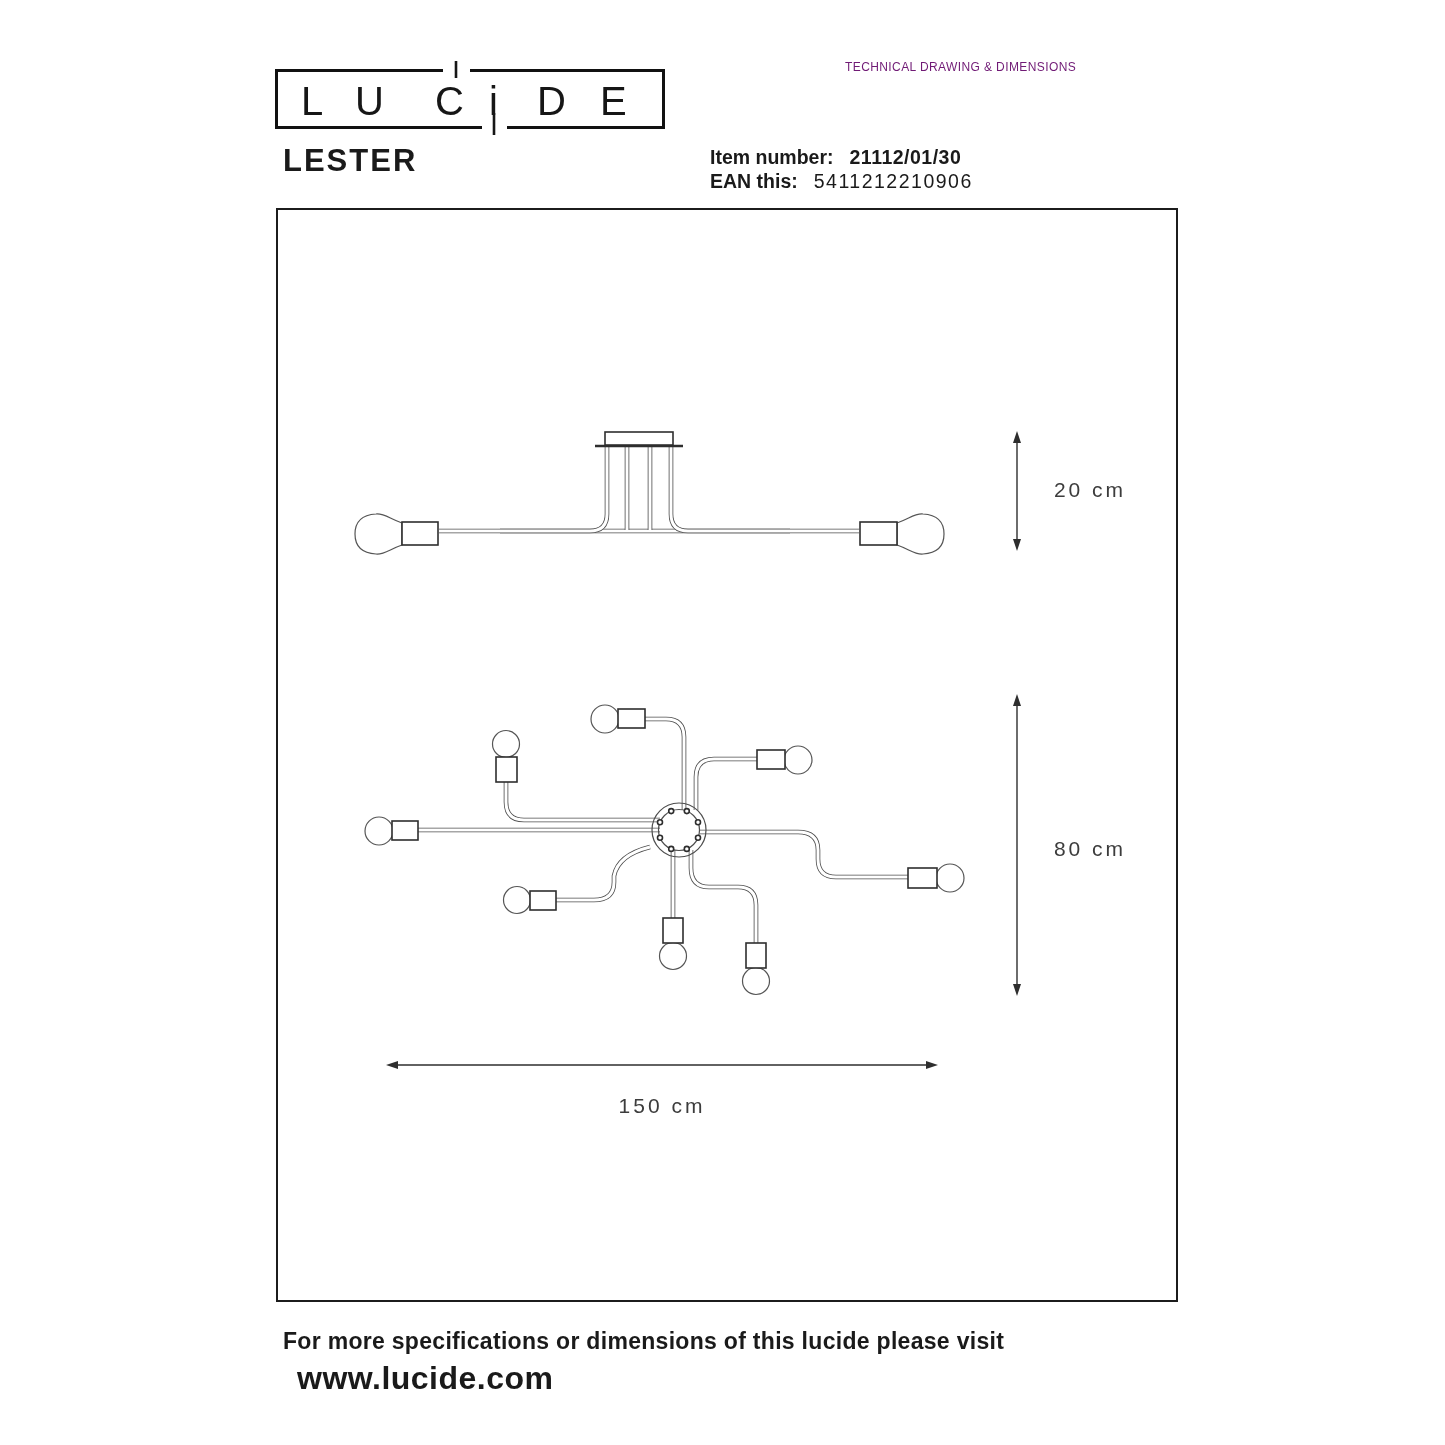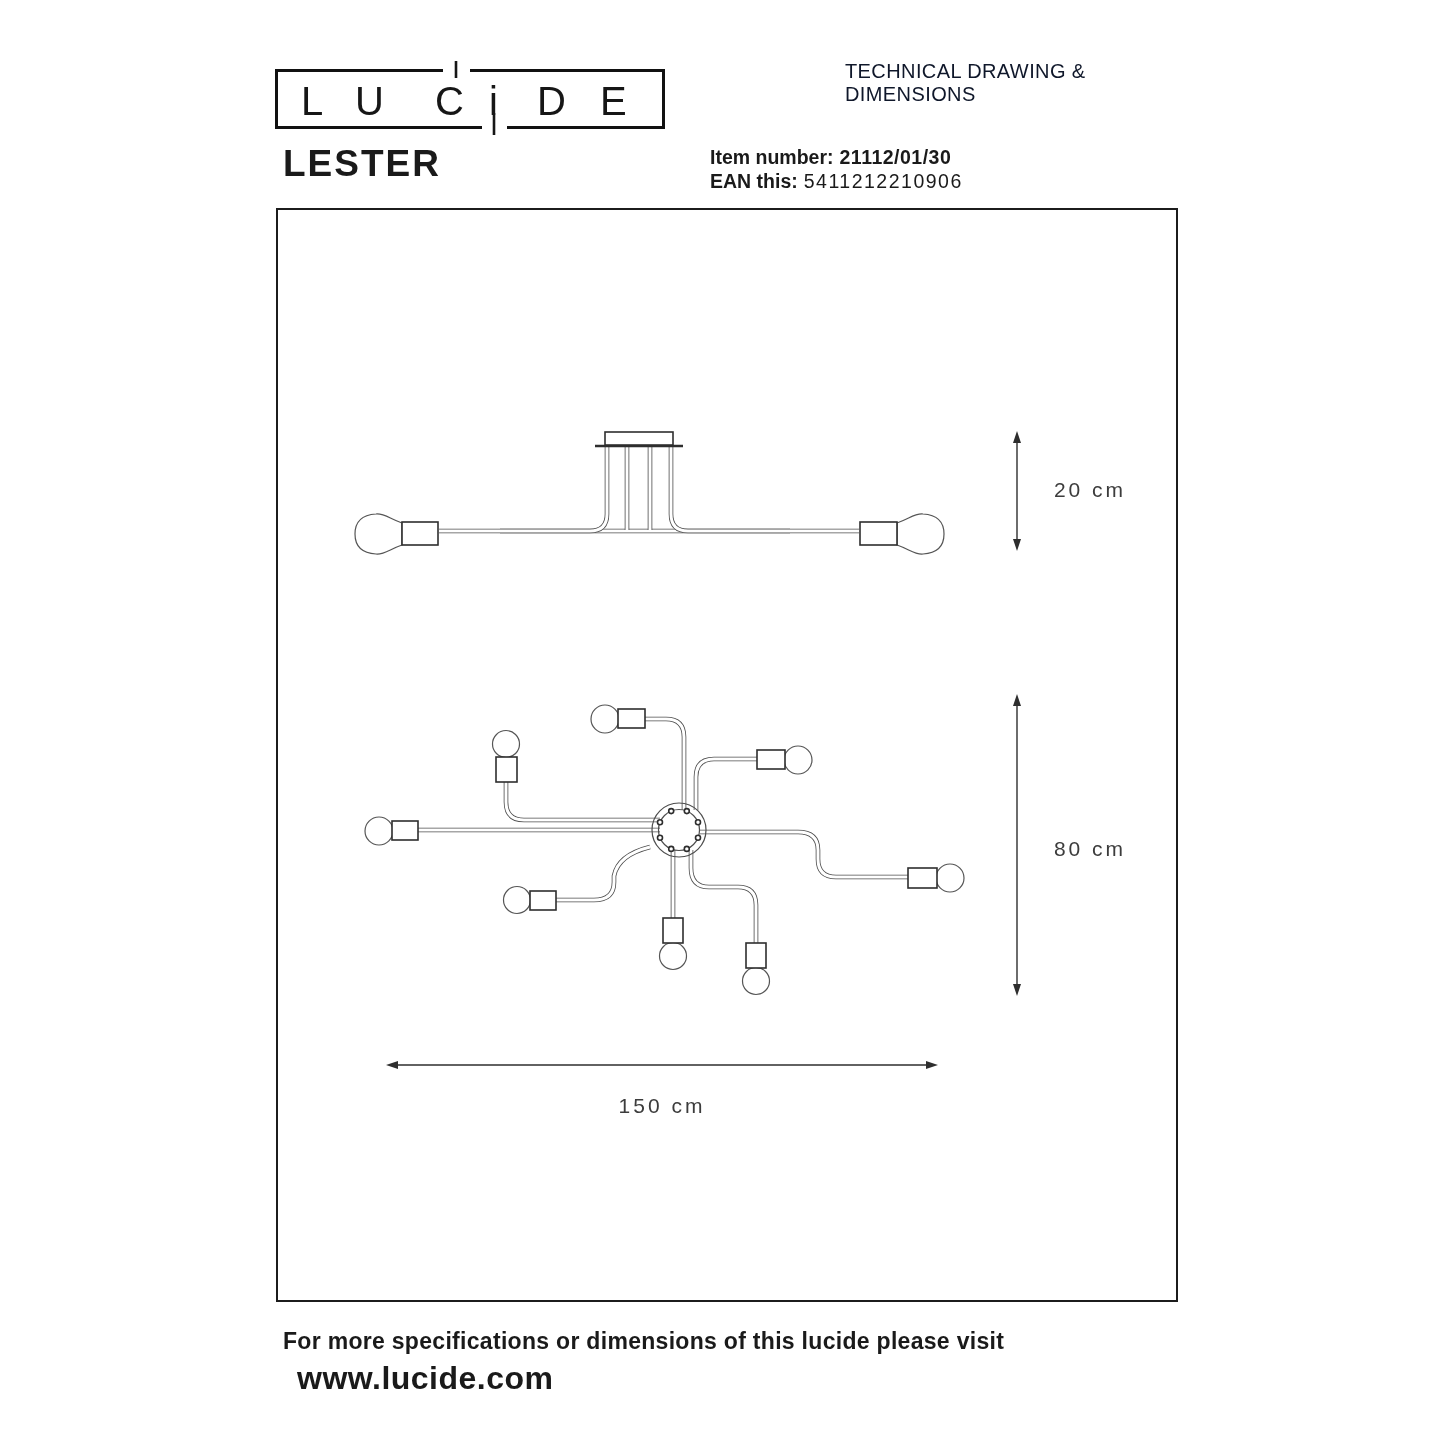--- a/index.html
+++ b/index.html
@@ -2,25 +2,25 @@
 <html><head>
 <meta charset="utf-8">
 <style>
   html,body{margin:0;padding:0;background:#fff;}
   .page{position:relative;width:1445px;height:1445px;background:#fff;overflow:hidden;
         font-family:"Liberation Sans",sans-serif;color:#1a1a1a;}
   .abs{position:absolute;}
   
   .logo-svg{position:absolute;left:275px;top:54px;overflow:visible;}
   
-  .product-name{left:283px;top:143px;font-size:37px;font-weight:bold;letter-spacing:2px;text-align:right;}
+  .product-name{left:283px;top:143px;font-size:31px;font-weight:bold;letter-spacing:2px;text-align:right;}
   
-  .tech-title{left:845px;top:60px;width:340px;font-size:20px;letter-spacing:.4px;color:#0f172a;}
+  .tech-title{left:845px;top:60px;width:340px;font-size:12px;letter-spacing:.4px;color:#701a75;}
   .codes{left:710px;top:145px;font-size:19.5px;line-height:24px;}
-  .code-row{display:flex;gap:6px;}
+  .code-row{display:flex;gap:16px;}
   .code-label{font-weight:bold;}
   .item-val{font-weight:bold;letter-spacing:.5px;}
   .ean-val{letter-spacing:1.5px;}
   
   .frame{left:276px;top:208px;width:898px;height:1090px;border:2px solid #1c1c1c;background:#fff;}
   .draw-svg{left:0;top:0;width:1445px;height:1445px;}
   
   .tube-o{fill:none;stroke:#4d4d4d;stroke-width:4.6px;}
   .tube-i{fill:none;stroke:#ffffff;stroke-width:3px;}
   .thin{fill:none;stroke:#4d4d4d;stroke-width:1.2px;}

